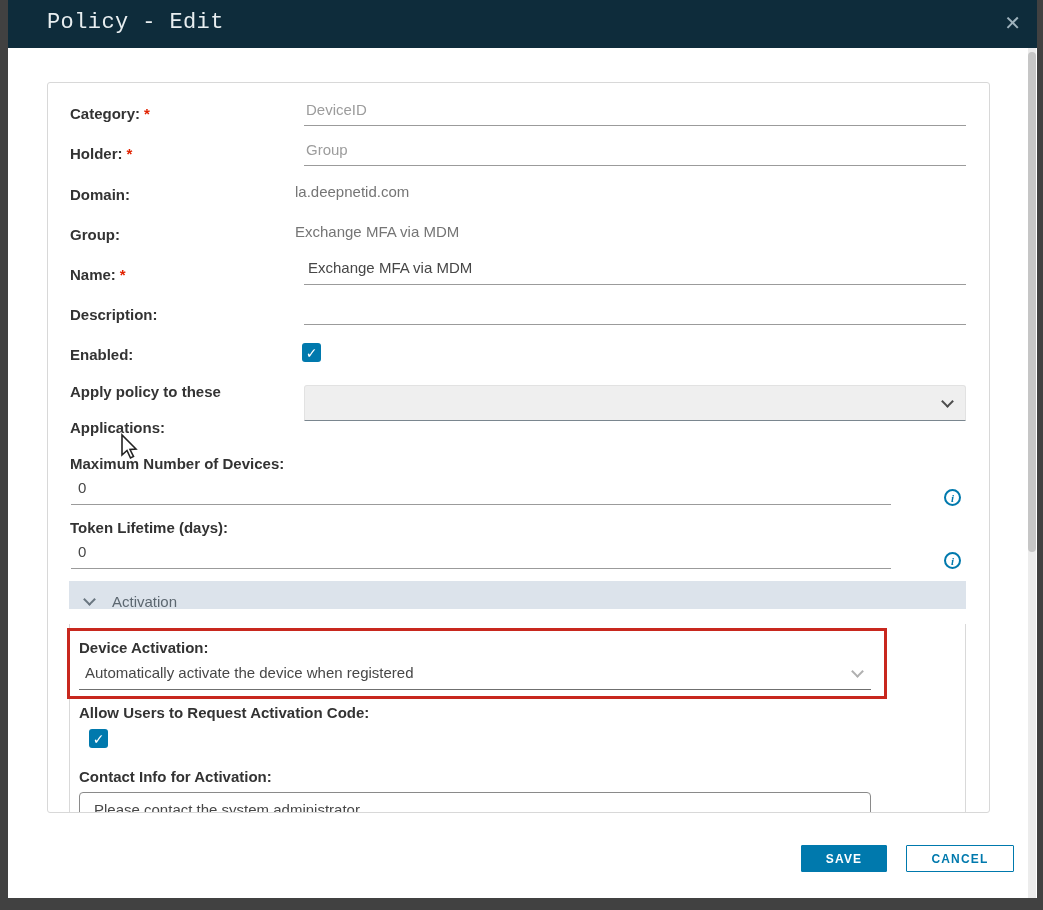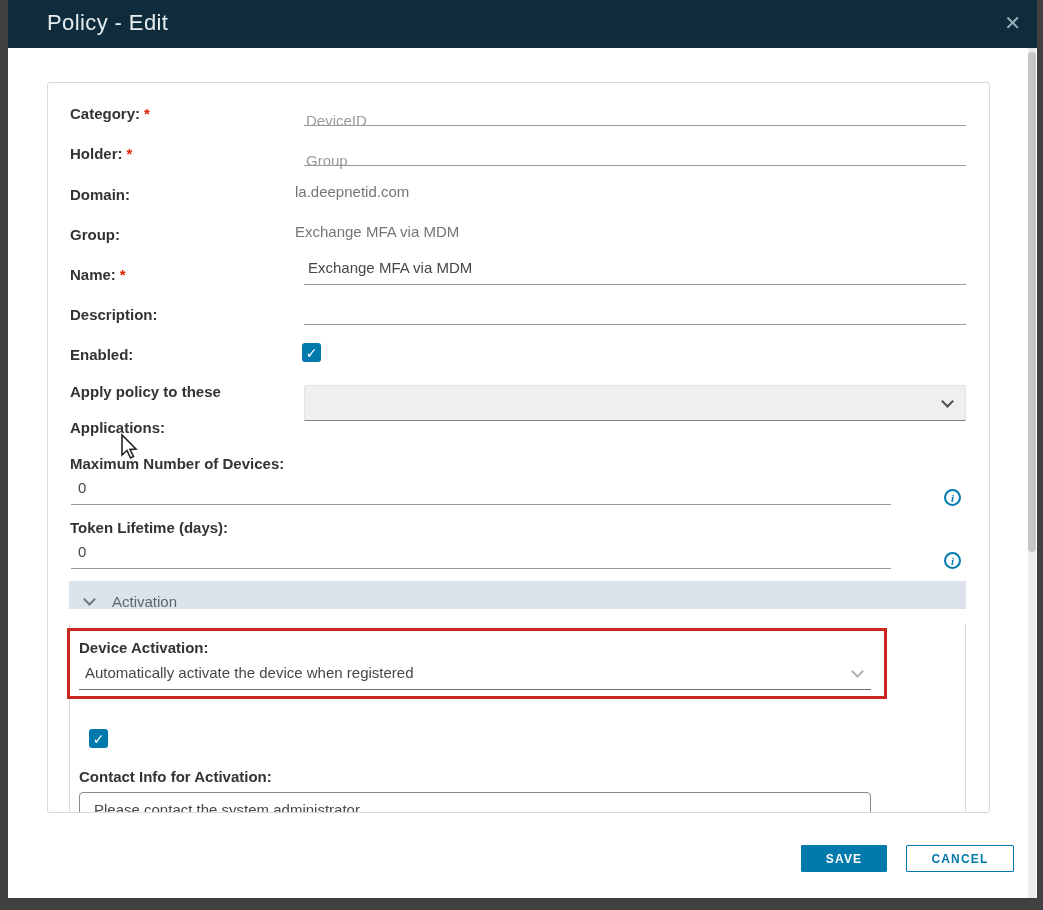--- a/index.html
+++ b/index.html
@@ -5,35 +5,35 @@
   * { margin:0; padding:0; box-sizing:border-box; }
   html,body { width:1043px; height:910px; }
   body { font-family:"Liberation Sans","DejaVu Sans",sans-serif; }
 
   .page { position:relative; width:1043px; height:910px; background:#414141; overflow:hidden; }
 
   .modal { position:absolute; left:8px; top:0; width:1029px; height:898px; background:#ffffff; }
 
   .modal-header { position:absolute; left:0; top:0; right:0; height:48px; background:#0e2c3b; }
   .modal-title { position:absolute; left:39px; top:10px; font-size:22px; font-weight:300;
-                 color:#e8eef0; letter-spacing:0.4px; }
+                 color:#e8eef0; letter-spacing:0.4px;font-family:Liberation Mono, monospace; }
   .close-x { position:absolute; right:16px; top:9px; font-size:20px; font-weight:300;
              color:#9fb3bd; cursor:pointer; line-height:28px; }
 
   
   .scroll-track { position:absolute; right:1px; top:48px; width:8px; bottom:0; background:#ececec; }
   .scroll-thumb { position:absolute; left:0; top:4px; width:8px; height:500px; background:#c6c6c6; border-radius:4px; }
 
   
   .card { position:absolute; left:39px; top:82px; width:943px; height:731px;
           border:1px solid #d8d8d8; border-radius:3px; background:#fff; overflow:hidden; }
 
   .lbl { position:absolute; left:22px; font-size:15px; font-weight:600; color:#333; white-space:nowrap; }
   .req { color:#e12200; font-weight:600; margin-left:4px; }
-  .val-gray  { position:absolute; left:258px; font-size:15px; color:#9c9c9c;margin-top:11px; }
+  .val-gray  { position:absolute; left:258px; font-size:15px; color:#9c9c9c; }
   .val-static{ position:absolute; left:247px; font-size:15px; color:#757575; }
 
   .u-line { position:absolute; height:1px; background:#9b9b9b; }
 
   .chev { position:absolute; width:9px; height:9px; border-right:2px solid #8b8b8b;
           border-bottom:2px solid #8b8b8b; transform:rotate(45deg); }
 
   input.flat { position:absolute; border:none; outline:none; background:transparent;
                font-family:"Liberation Sans","DejaVu Sans",sans-serif;
                font-size:15px; color:#474747; padding:0; }
@@ -151,20 +151,21 @@
 
       <div class="section-panel"></div>
 
       <div class="panel-lbl" style="left:31px; top:556px;">Device Activation:</div>
       <div style="position:absolute; left:37px; top:581px; font-size:15px; color:#474747; white-space:nowrap;">Automatically activate the device when registered</div>
       <div class="chev" style="left:805px; top:584px; border-color:#b0b0b0;"></div>
       <div class="u-line" style="left:31px; top:606px; width:792px; background:#6f6f6f;"></div>
 
       <div class="red-highlight"></div>
 
+      <div class="panel-lbl" style="left:31px; top:621px;">Allow Users to Request Activation Code:</div>
       <div class="checkbox" style="left:41px; top:646px;">
         <span class="check-glyph">✓</span>
       </div>
 
       <div class="panel-lbl" style="left:31px; top:685px;">Contact Info for Activation:</div>
       <textarea class="textarea-box" style="">Please contact the system administrator</textarea>
 
     </div>
 
     <button class="footer-btn btn-save">SAVE</button>

